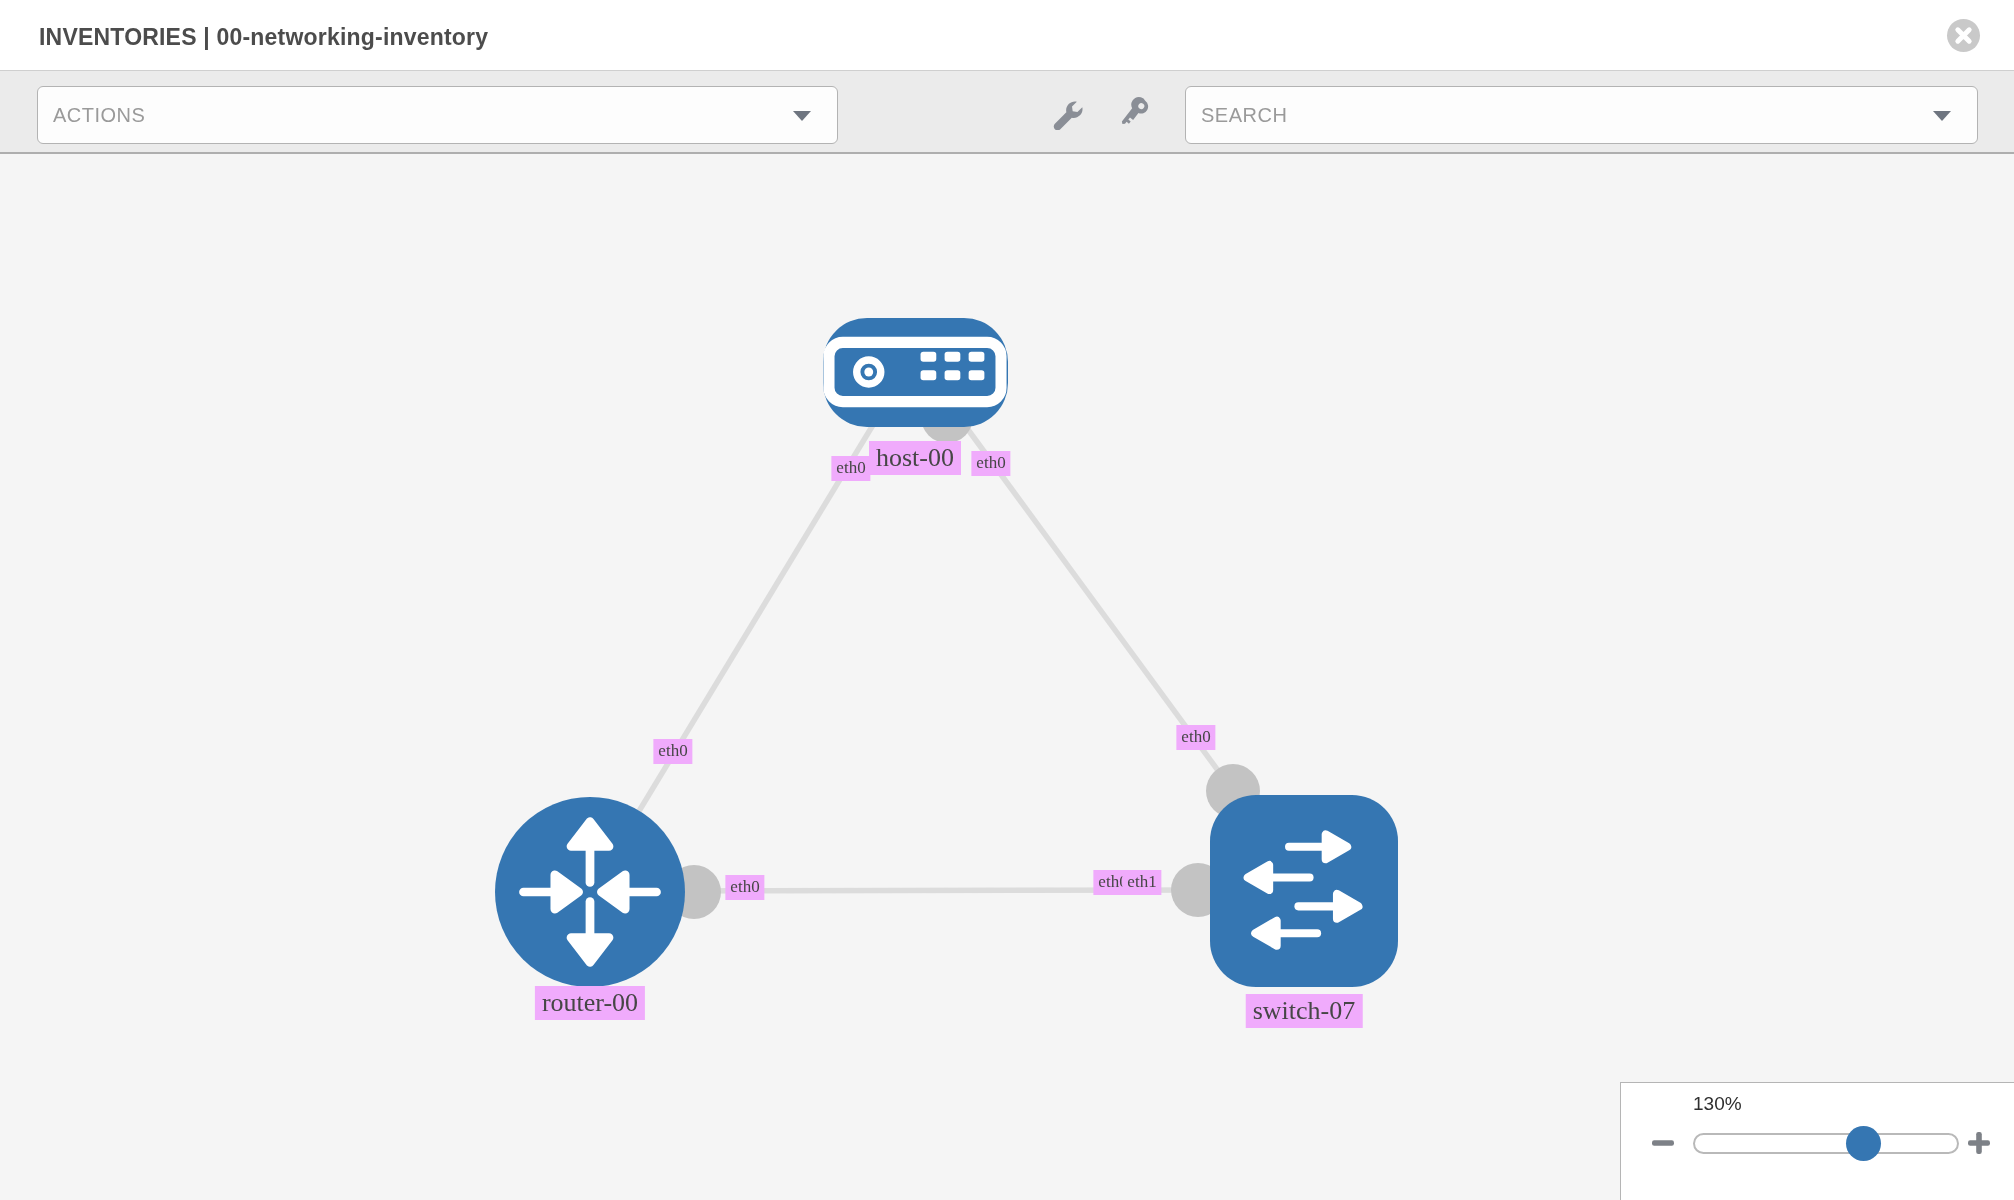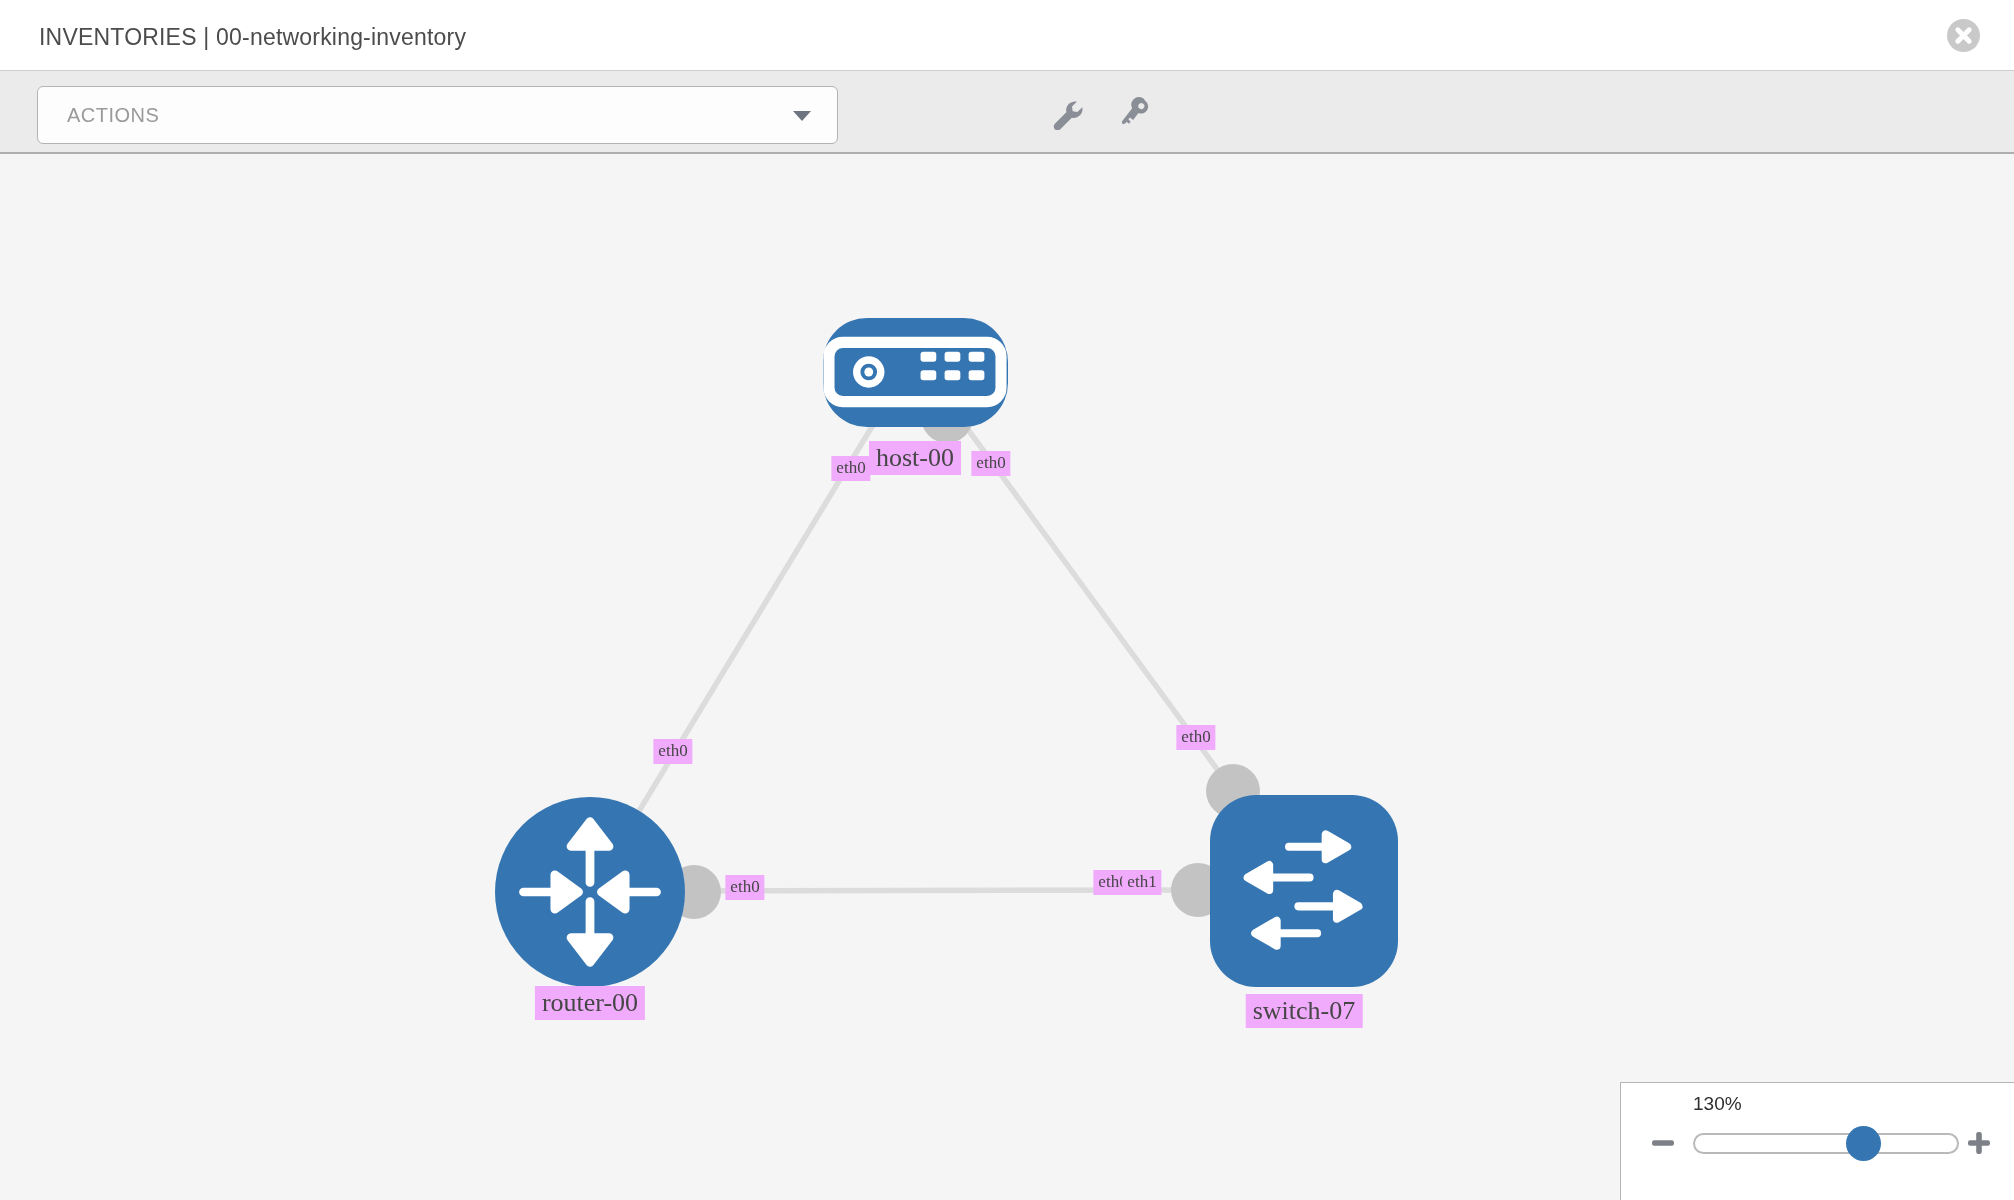--- a/index.html
+++ b/index.html
@@ -4,36 +4,36 @@
 <style>
   html,body{margin:0;padding:0;background:#ffffff;}
   .stage{
     position:relative;width:2014px;height:1200px;overflow:hidden;
     font-family:"Liberation Sans",sans-serif;background:#ffffff;
   }
   
   .header{position:absolute;left:0;top:0;width:2014px;height:70px;background:#ffffff;}
   .header-title{
     position:absolute;left:39px;top:0;height:74px;display:flex;align-items:center;
-    font-size:23px;font-weight:normal;color:#4c4c4c;letter-spacing:.2px;
+    font-size:23px;font-weight:bold;color:#4c4c4c;letter-spacing:.2px;
   }
   .close-btn{
     position:absolute;left:1947px;top:19px;width:33px;height:33px;border-radius:50%;
     background:#c9c9c9;display:flex;align-items:center;justify-content:center;cursor:pointer;
   }
   
   .toolbar{
     position:absolute;left:0;top:70px;width:2014px;height:84px;background:#ebebeb;
     border-top:1px solid #cfcfcf;border-bottom:2px solid #aeaeae;box-sizing:border-box;
   }
   .dropdown{
     position:absolute;top:15px;height:58px;background:#fdfdfd;border:1px solid #b3b3b3;
     border-radius:6px;box-sizing:border-box;display:flex;align-items:center;cursor:pointer;
   }
-  .dropdown-label{font-size:20px;color:#9a9a9a;padding-left:29px;letter-spacing:.5px;}
+  .dropdown-label{font-size:20px;color:#9a9a9a;padding-left:15px;letter-spacing:.5px;}
   .caret{
     position:absolute;right:26px;top:50%;margin-top:-4px;width:0;height:0;
     border-left:9px solid transparent;border-right:9px solid transparent;
     border-top:10px solid #6e7580;
   }
   .tool-icon{position:absolute;top:14px;width:56px;height:56px;display:flex;align-items:center;justify-content:center;cursor:pointer;}
   
   .canvas{
     position:absolute;left:0;top:154px;width:2014px;height:1046px;background:#f5f5f5;
   }
@@ -93,20 +93,24 @@
       </svg>
     </div>
     <div class="tool-icon" style="left:1108px;">
       <svg width="34" height="34" viewBox="0 0 24 24">
         <g transform="rotate(38 12 12)">
           <path fill="#8a8e96" fill-rule="evenodd" d="M12 1.2a5 5 0 0 1 1.4 9.8l0 6.1-2.8 0 0 1.9 2.1 0 0 2-2.1 0 0 1.8-1.4 1.2-1.4-1.2 0-11.8A5 5 0 0 1 12 1.2zm0 2.6a2.1 2.1 0 1 0 0 4.2 2.1 2.1 0 0 0 0-4.2z"></path>
         </g>
       </svg>
     </div>
 
+    <div class="dropdown" style="left:1185px;width:793px;">
+      <span class="dropdown-label">SEARCH</span>
+      <span class="caret"></span>
+    </div>
   </div>
 
   <div class="canvas" id="canvas">
     <svg class="links-svg" id="links-svg" width="2014" height="1046" viewBox="0 154 2014 1046">
         <line x1="876" y1="420" x2="590" y2="892" stroke="#dcdcdc" stroke-width="5.5"></line>
         <line x1="961" y1="420" x2="1233" y2="791" stroke="#dcdcdc" stroke-width="5.5"></line>
         <line x1="590" y1="891" x2="1248" y2="890" stroke="#dcdcdc" stroke-width="5.5"></line>
         <circle cx="947" cy="417" r="26" fill="#c3c3c3"></circle>
         <circle cx="694" cy="892" r="27" fill="#c3c3c3"></circle>
         <circle cx="1198" cy="890" r="27" fill="#c3c3c3"></circle>

